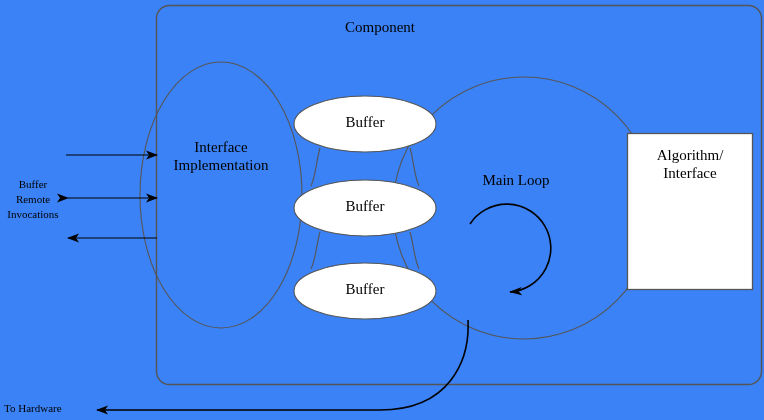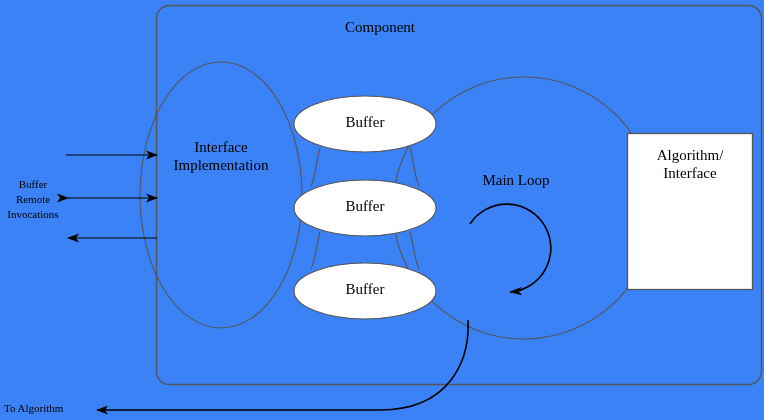--- a/index.html
+++ b/index.html
@@ -133,15 +133,15 @@
     <div>Algorithm/</div>
     <div>Interface</div>
   </div>
 
   <div class="lbl lbl-multiline" id="rmi-label">
     <div>Buffer</div>
     <div>Remote</div>
     <div>Invocations</div>
   </div>
 
-  <div class="lbl" id="icestorm-label">To Algorithm</div>
+  <div class="lbl" id="icestorm-label">To Hardware</div>
 
 </div>
 
 </body></html>

